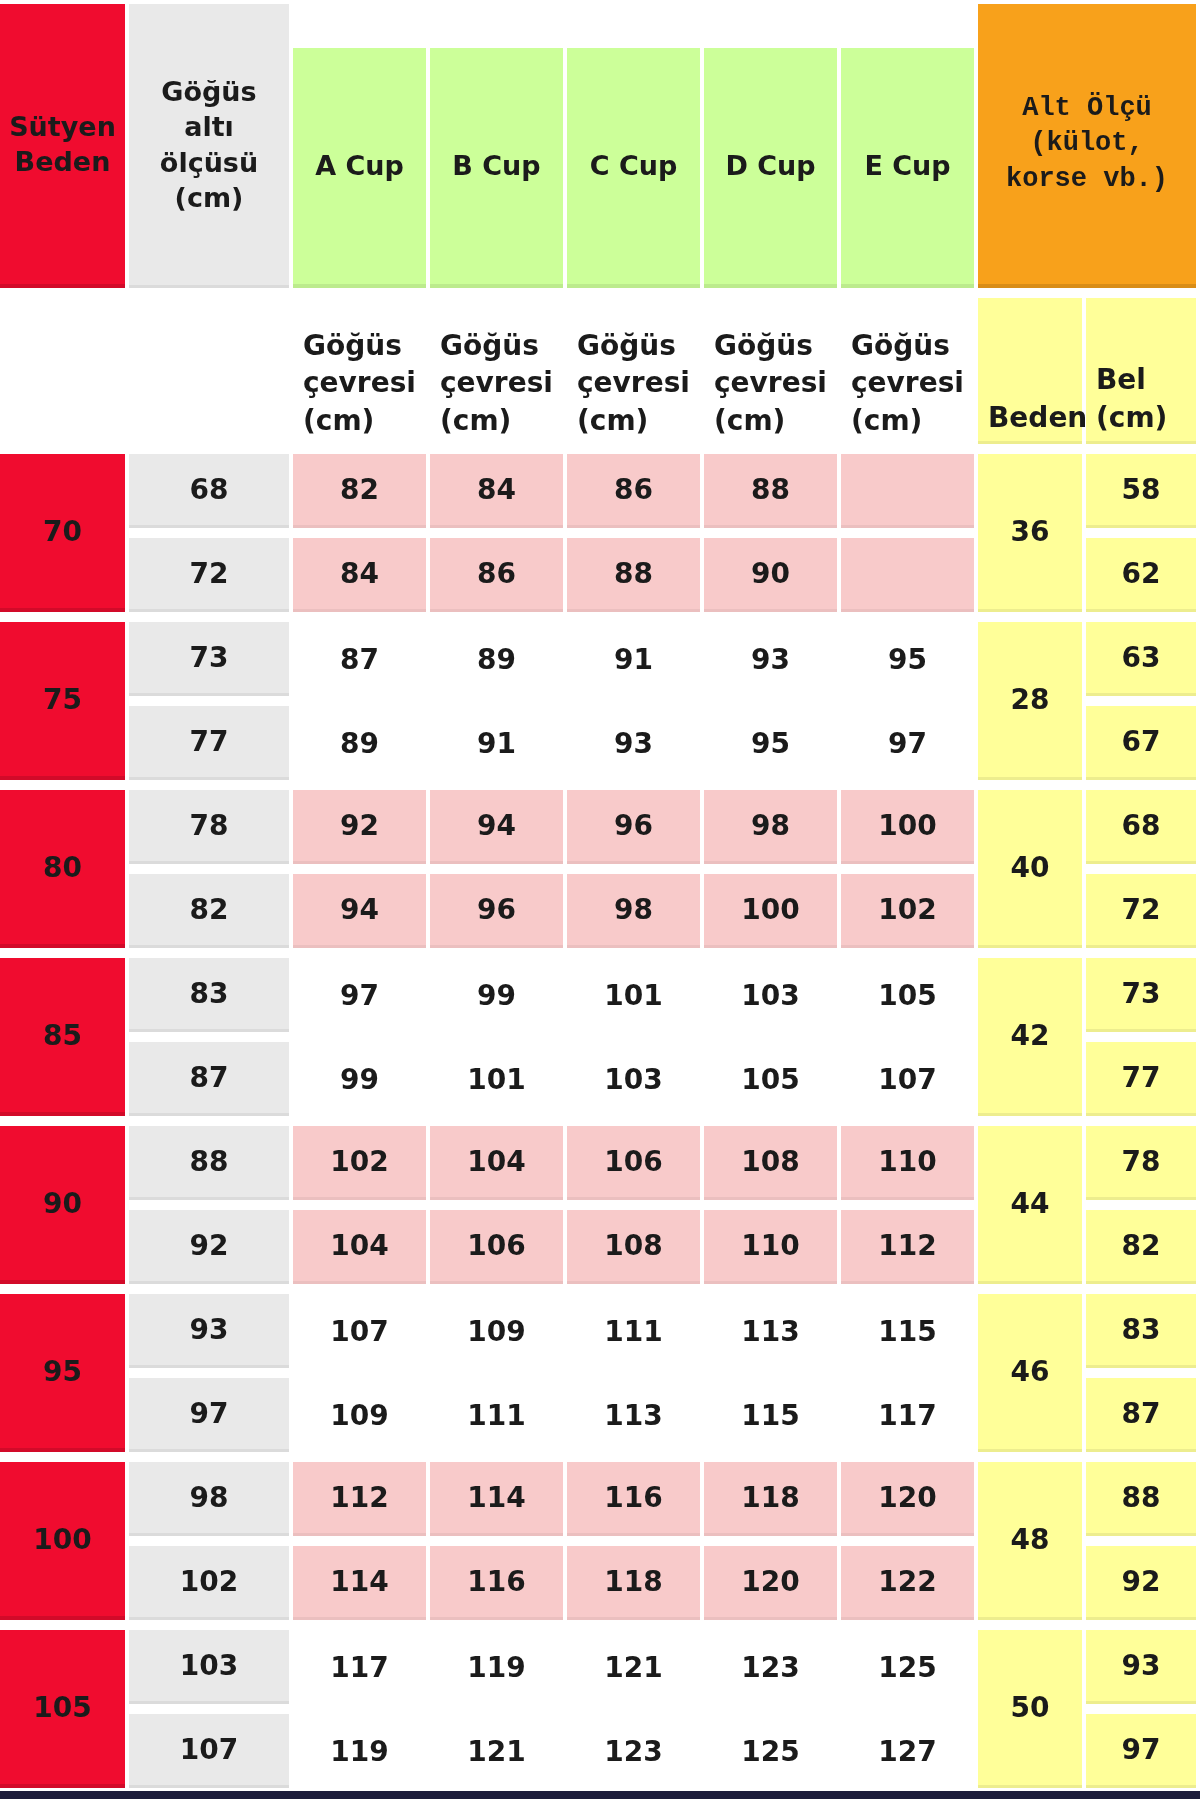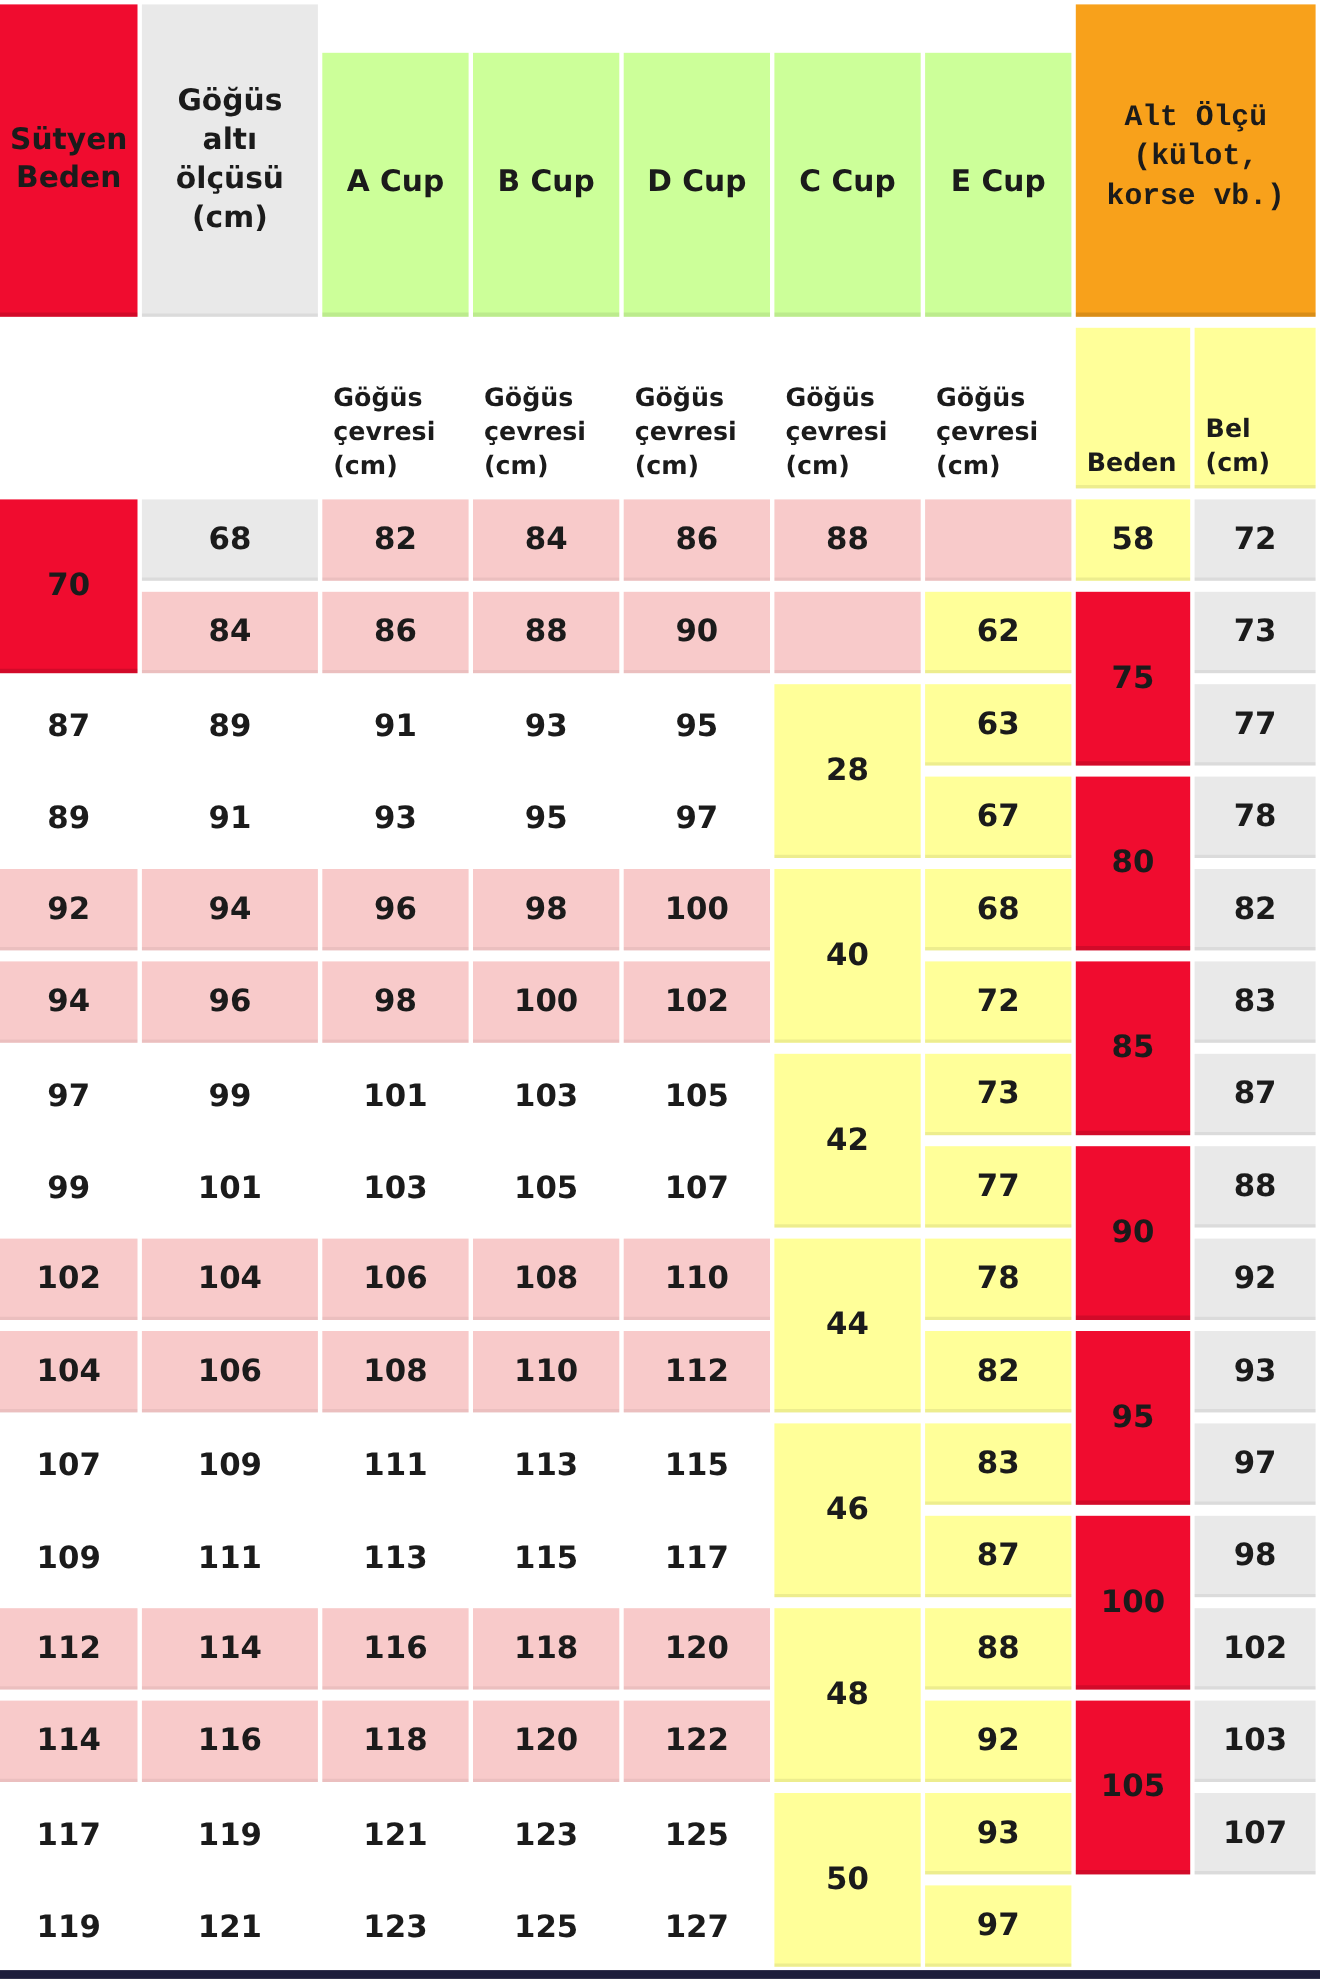--- a/index.html
+++ b/index.html
@@ -21,43 +21,43 @@
   .gray  {background:var(--gray,#e9e9e9);  border-bottom:3px solid rgba(0,0,0,0.06);}
   .green {background:var(--green,#ccff99); border-bottom:4px solid rgba(0,0,0,0.08);margin-top:44px;}
   .orange{background:var(--orange,#f8a11b);border-bottom:4px solid rgba(0,0,0,0.12);}
   .yellow{background:var(--yellow,#ffff99);border-bottom:3px solid rgba(0,0,0,0.07);}
   .pink  {background:var(--pink,#f8caca);  border-bottom:3px solid rgba(0,0,0,0.05);}
   .white {background:#ffffff;}
   .h1{font-size:27px;line-height:1.3;padding:0 6px;}
   .span2col{grid-column:span 2;font-family:Liberation Mono, monospace;}
   .span2row{grid-row:span 2;}
   .h2{
-    font-size:23px;line-height:1.35;
+    font-size:28px;line-height:1.35;
     align-items:flex-start;justify-content:flex-end;
     display:flex;flex-direction:column;
     text-align:left;padding:0 4px 4px 10px;
     white-space:pre-line;
   }
   .h2.blank{background:transparent;border:none;}
   .num{font-size:28px;}
   .size-label{font-size:28px;}
   .bottom-bar{width:1200px;height:8px;background:var(--footer,#1d1d3b);margin-top:3px;}
 </style>
 </head>
 <body>
 
 <div class="wrap">
   <div class="grid" id="chart-grid">
 
     <div class="cell h1 red">Sütyen Beden</div>
     <div class="cell h1 gray">Göğüs altı ölçüsü (cm)</div>
     <div class="cell h1 green">A Cup</div>
     <div class="cell h1 green">B Cup</div>
+    <div class="cell h1 green">C Cup</div>
     <div class="cell h1 green">D Cup</div>
-    <div class="cell h1 green">C Cup</div>
     <div class="cell h1 green">E Cup</div>
     <div class="cell h1 orange span2col">Alt Ölçü (külot, korse vb.)</div>
 
     <div class="cell h2 blank"></div>
     <div class="cell h2 blank"></div>
     <div class="cell h2 white">Göğüs çevresi (cm)</div>
     <div class="cell h2 white">Göğüs çevresi (cm)</div>
     <div class="cell h2 white">Göğüs çevresi (cm)</div>
     <div class="cell h2 white">Göğüs çevresi (cm)</div>
     <div class="cell h2 white">Göğüs çevresi (cm)</div>
@@ -65,20 +65,21 @@
     <div class="cell h2 yellow">Bel
 (cm)</div>
 
   <div class="cell red size-label span2row">70</div>
       <div class="cell gray num">68</div>
       <div class="cell pink num">82</div>
       <div class="cell pink num">84</div>
       <div class="cell pink num">86</div>
       <div class="cell pink num">88</div>
       <div class="cell pink num"></div>
+      <div class="cell yellow num span2row">36</div>
       <div class="cell yellow num">58</div>
       <div class="cell gray num">72</div>
       <div class="cell pink num">84</div>
       <div class="cell pink num">86</div>
       <div class="cell pink num">88</div>
       <div class="cell pink num">90</div>
       <div class="cell pink num"></div>
       <div class="cell yellow num">62</div>
       <div class="cell red size-label span2row">75</div>
       <div class="cell gray num">73</div>

